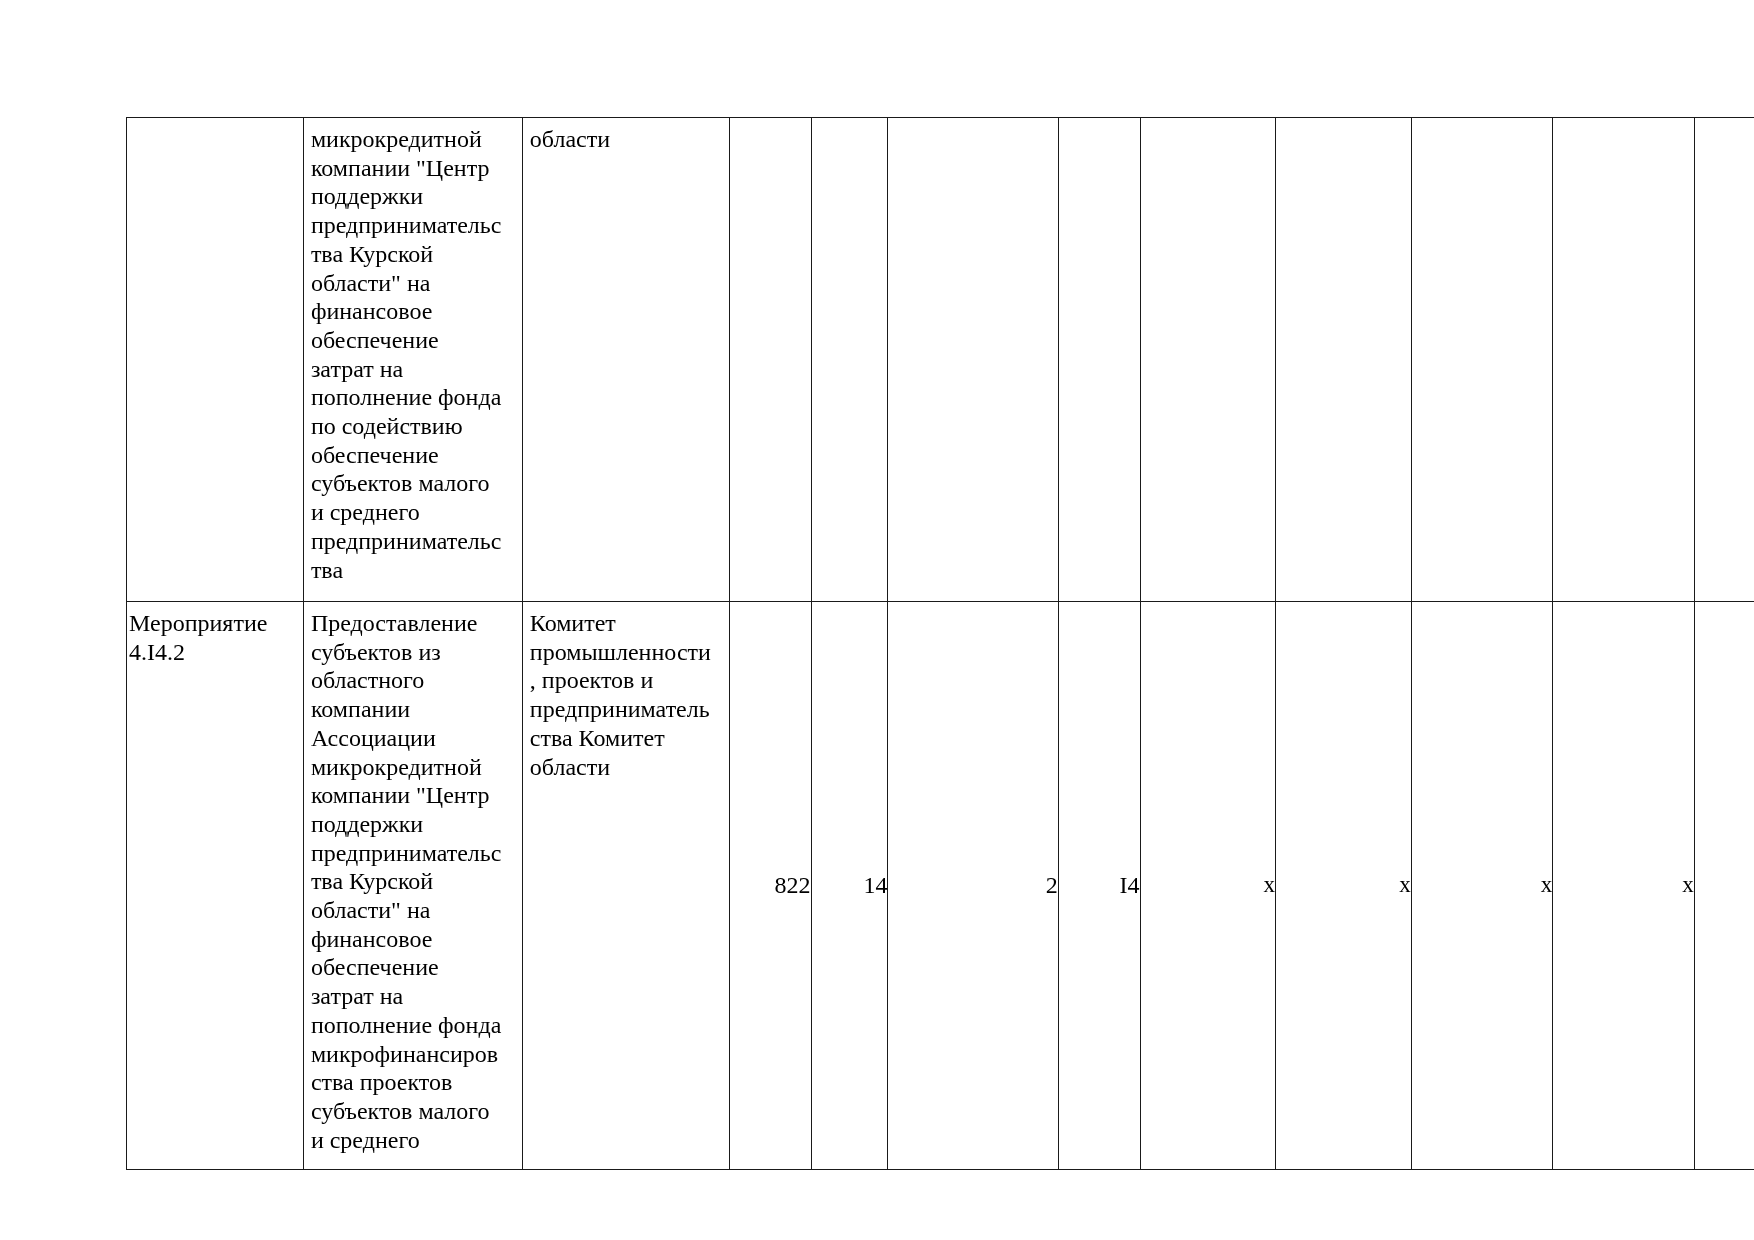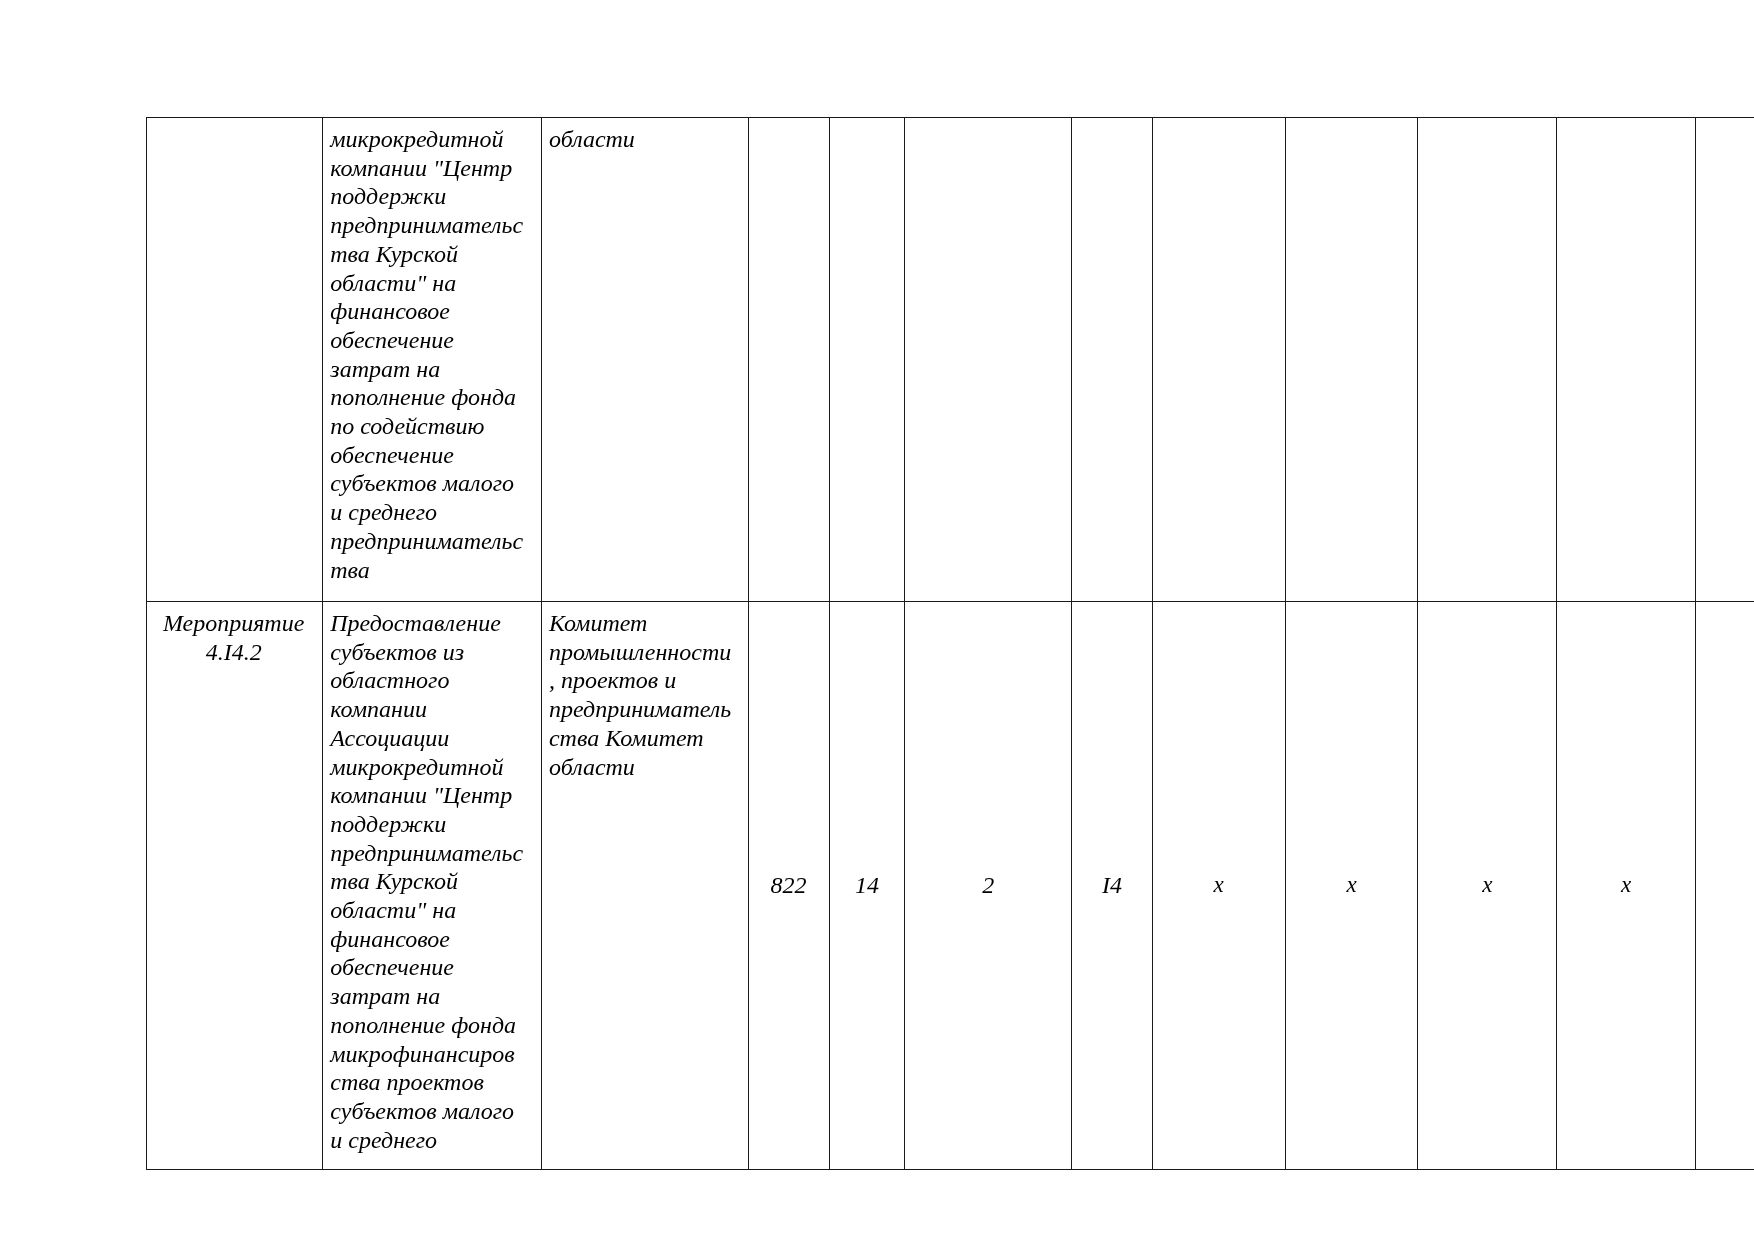--- a/index.html
+++ b/index.html
@@ -1,22 +1,22 @@
 <!DOCTYPE html>
 <html><head>
 <meta charset="utf-8">
 <style>
   html, body { margin: 0; padding: 0; background: #ffffff; }
   body { width: 1754px; height: 1240px; position: relative; overflow: hidden;
          font-family: "Liberation Serif", "DejaVu Serif", serif; color: #000; }
-  .tbl { position: absolute; left: 146px; top: 117px; border-collapse: collapse; table-layout: fixed; font-style: italic; }
+  .tbl { position: absolute; left: 126px; top: 117px; border-collapse: collapse; table-layout: fixed; }
   .tbl td { border: 1.5px solid #1a1a1a; padding: 7px 6px 0 7px; vertical-align: top;
             font-size: 24px; line-height: 28.7px; overflow: hidden; word-wrap: break-word; }
-  .tbl td.c { text-align: center; vertical-align: middle; padding: 0; }
-  .tbl td.name { text-align: center; padding-left: 2px; padding-right: 4px; }
+  .tbl td.c { text-align: right; vertical-align: middle; padding: 0; }
+  .tbl td.name { text-align: left; padding-left: 2px; padding-right: 4px; }
   .tbl td.last { border-right: none; }
   .line { display: block; white-space: nowrap; }
   .r1 { height: 484px; }
   .r2 { height: 568px; }
   .tbl td.x { font-size: 23px; }
 </style>
 </head>
 <body>
 
 <table class="tbl">

